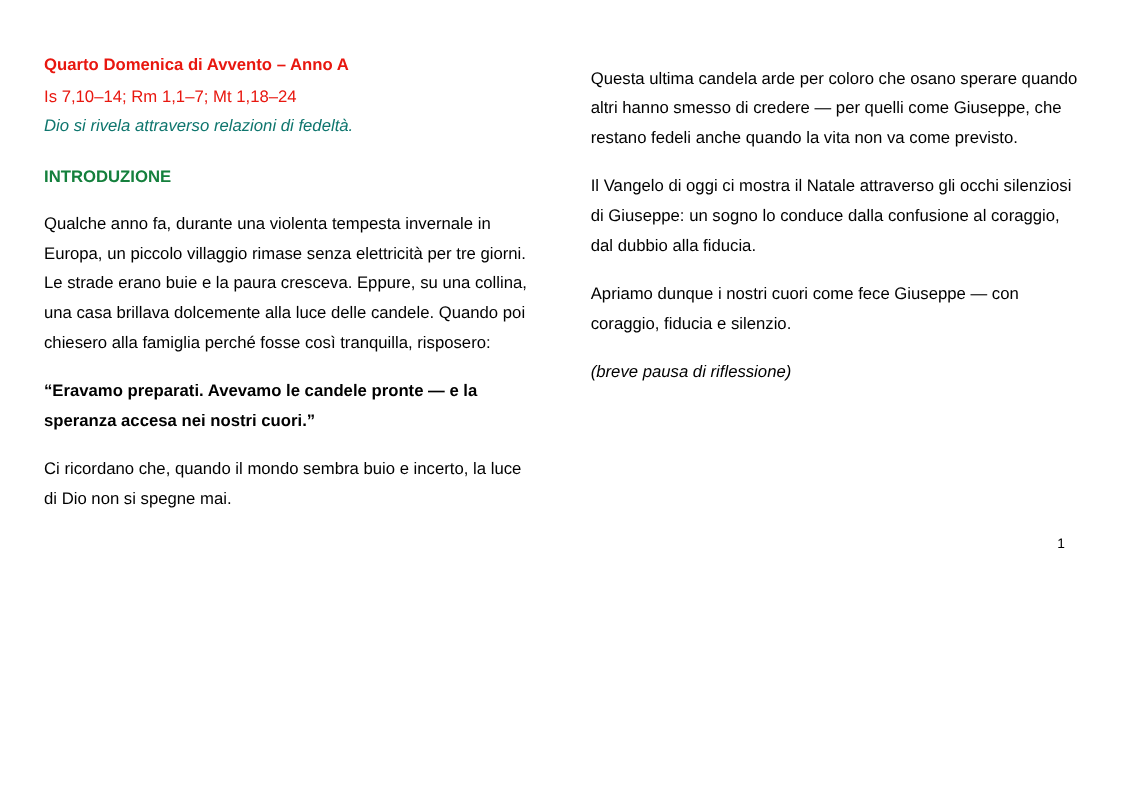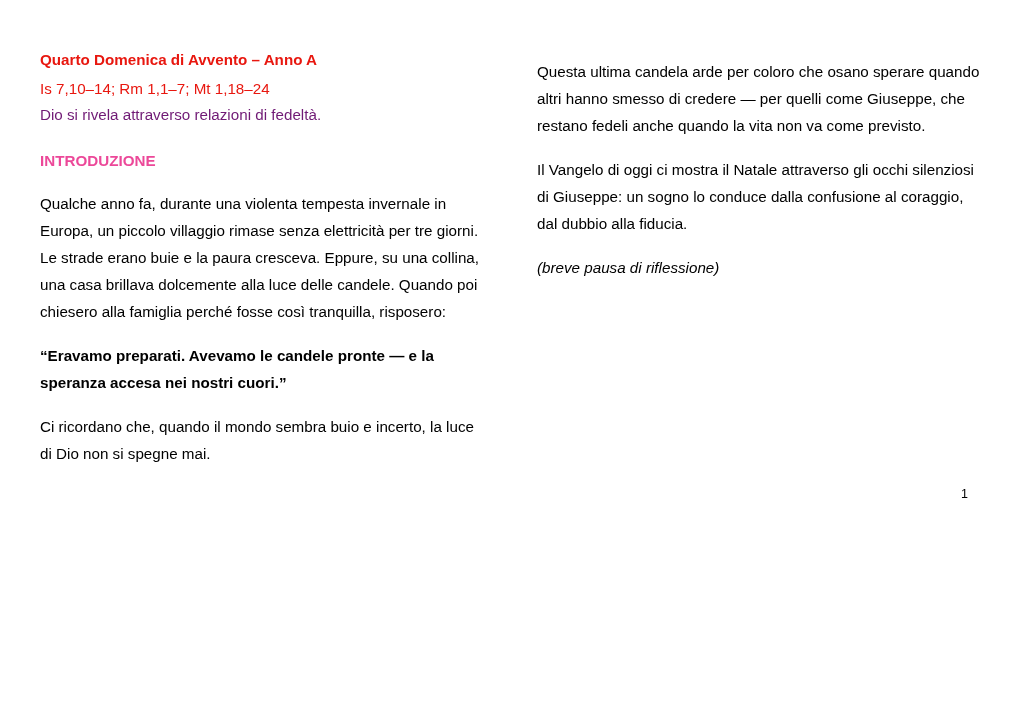--- a/index.html
+++ b/index.html
@@ -50,28 +50,29 @@
     line-height: 1.6;
     margin-bottom: 4px;
   }
   .refs {
     font-size: 15.2px;
     color: #e8170f;
     line-height: 1.7;
   }
   .theme {
     font-size: 15.2px;
-    color: #701a75;
+    font-style: italic;
+    color: #0f766e;
     line-height: 1.7;
     margin-bottom: 20px;
   }
   .section-head {
     font-size: 15.2px;
     font-weight: bold;
-    color: #ec4899;
+    color: #15803d;
     line-height: 1.7;
     margin-bottom: 16px;
   }
   .quote {
     font-weight: bold;
   }
   .italic {
     font-style: italic;
   }
   .page-num {
@@ -95,19 +96,20 @@
       <div class="section-head">INTRODUZIONE</div>
 
       <p class="blk">Qualche anno fa, durante una violenta tempesta invernale in Europa, un piccolo villaggio rimase senza elettricità per tre giorni. Le strade erano buie e la paura cresceva. Eppure, su una collina, una casa brillava dolcemente alla luce delle candele. Quando poi chiesero alla famiglia perché fosse così tranquilla, risposero:</p>
       <p class="blk quote">“Eravamo preparati. Avevamo le candele pronte — e la speranza accesa nei nostri cuori.”</p>
       <p class="blk">Ci ricordano che, quando il mondo sembra buio e incerto, la luce di Dio non si spegne mai.</p>
     </div>
 
     <div class="col col-right">
       <p class="blk">Questa ultima candela arde per coloro che osano sperare quando altri hanno smesso di credere — per quelli come Giuseppe, che restano fedeli anche quando la vita non va come previsto.</p>
       <p class="blk">Il Vangelo di oggi ci mostra il Natale attraverso gli occhi silenziosi di Giuseppe: un sogno lo conduce dalla confusione al coraggio, dal dubbio alla fiducia.</p>
+      <p class="blk">Apriamo dunque i nostri cuori come fece Giuseppe — con coraggio, fiducia e silenzio.</p>
       <p class="blk italic">(breve pausa di riflessione)</p>
     </div>
 
   </div>
 
   <div class="page-num">1</div>
 </div>
 
 </body></html>

